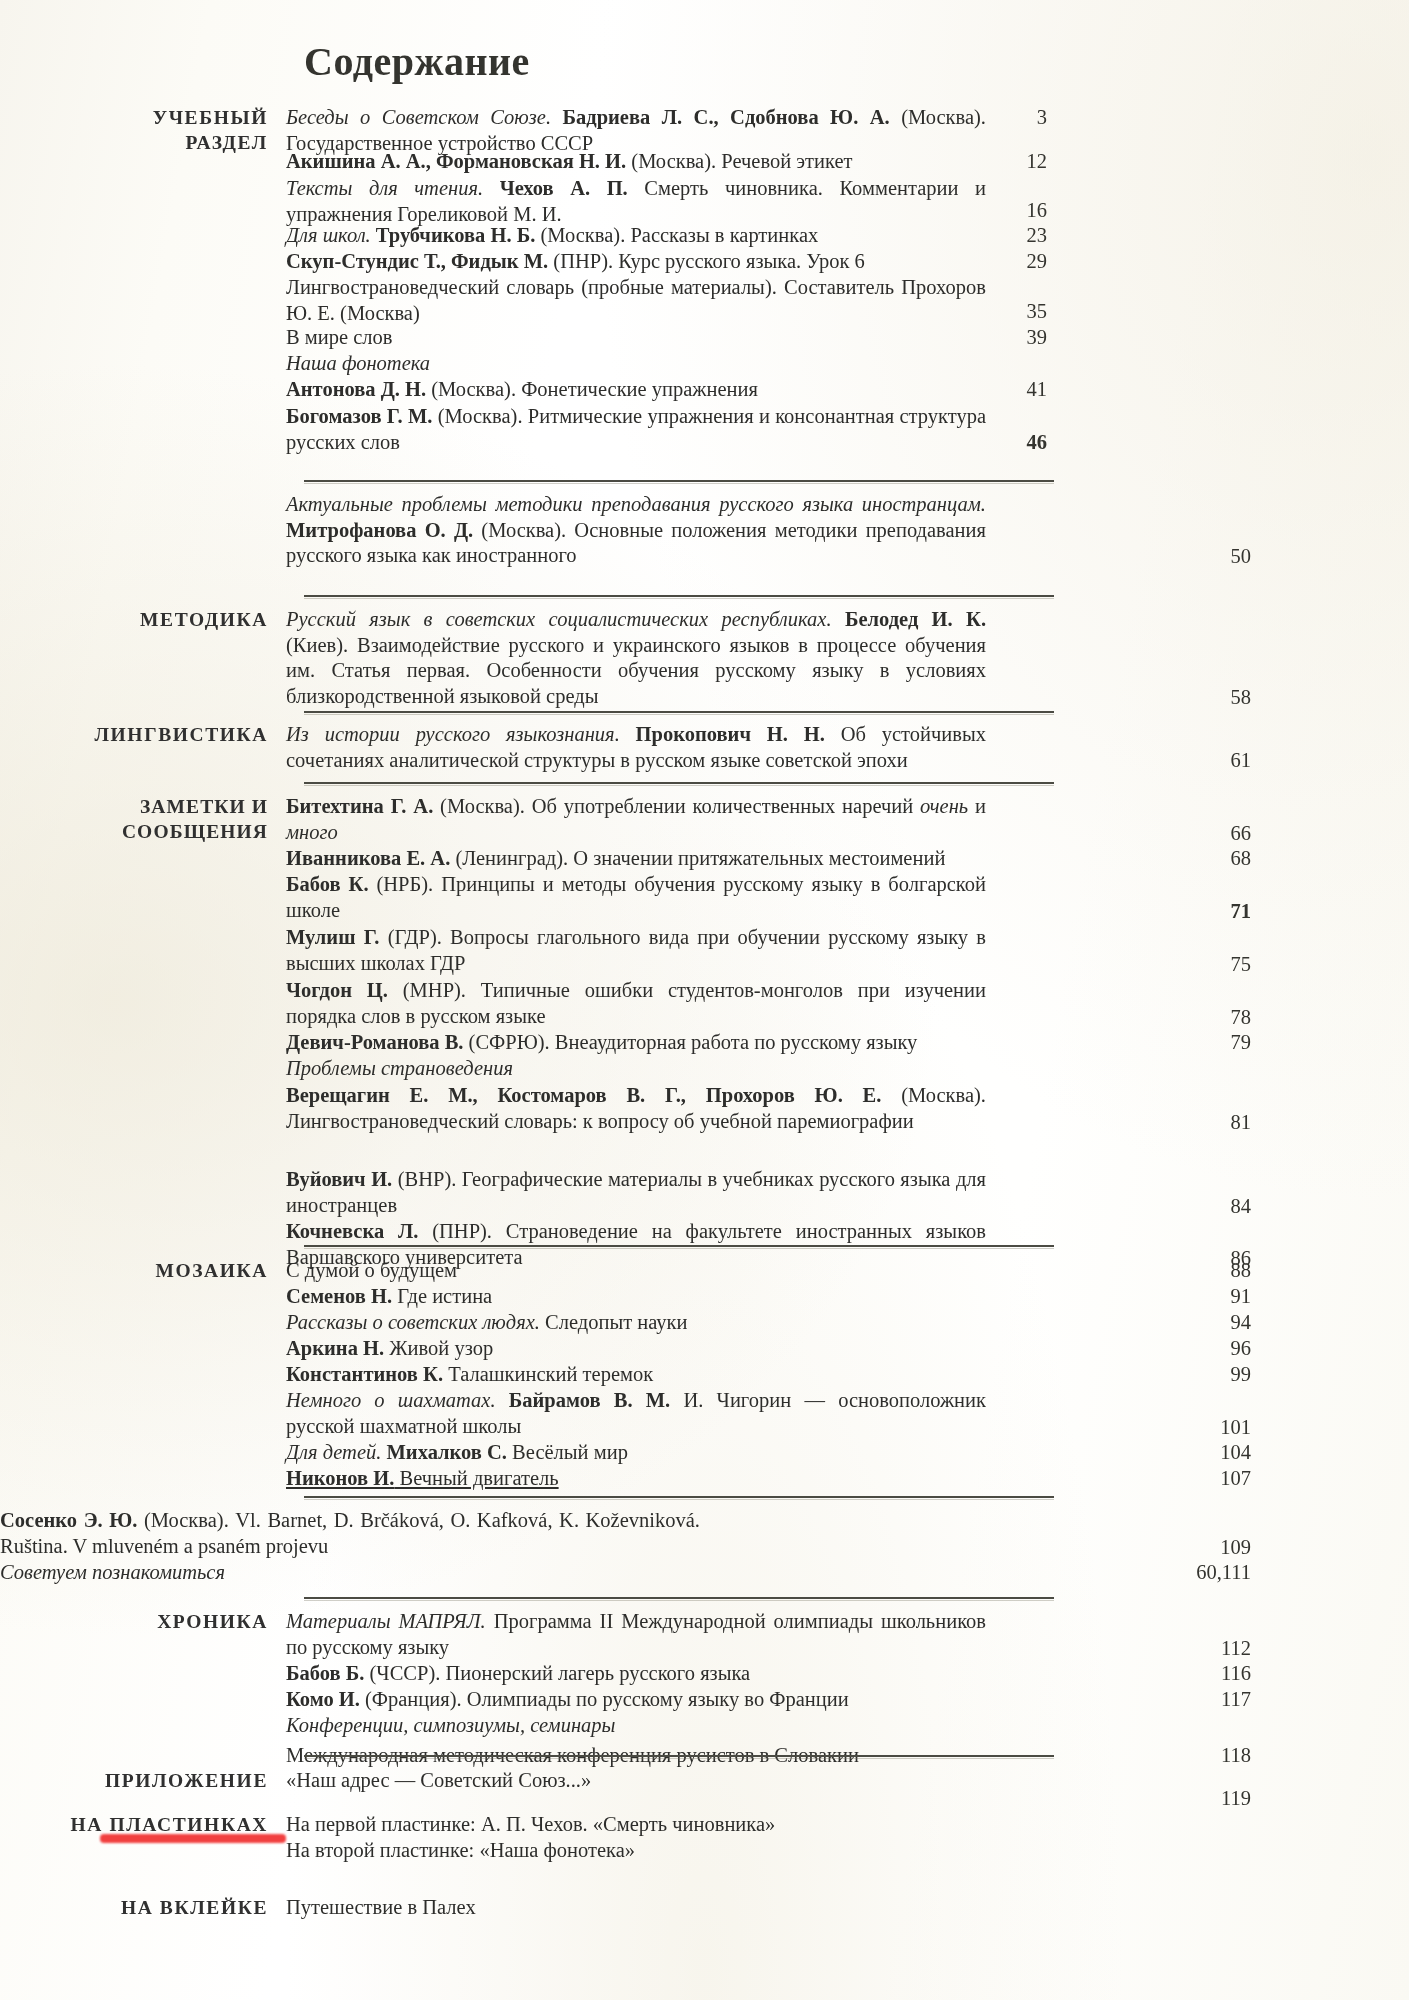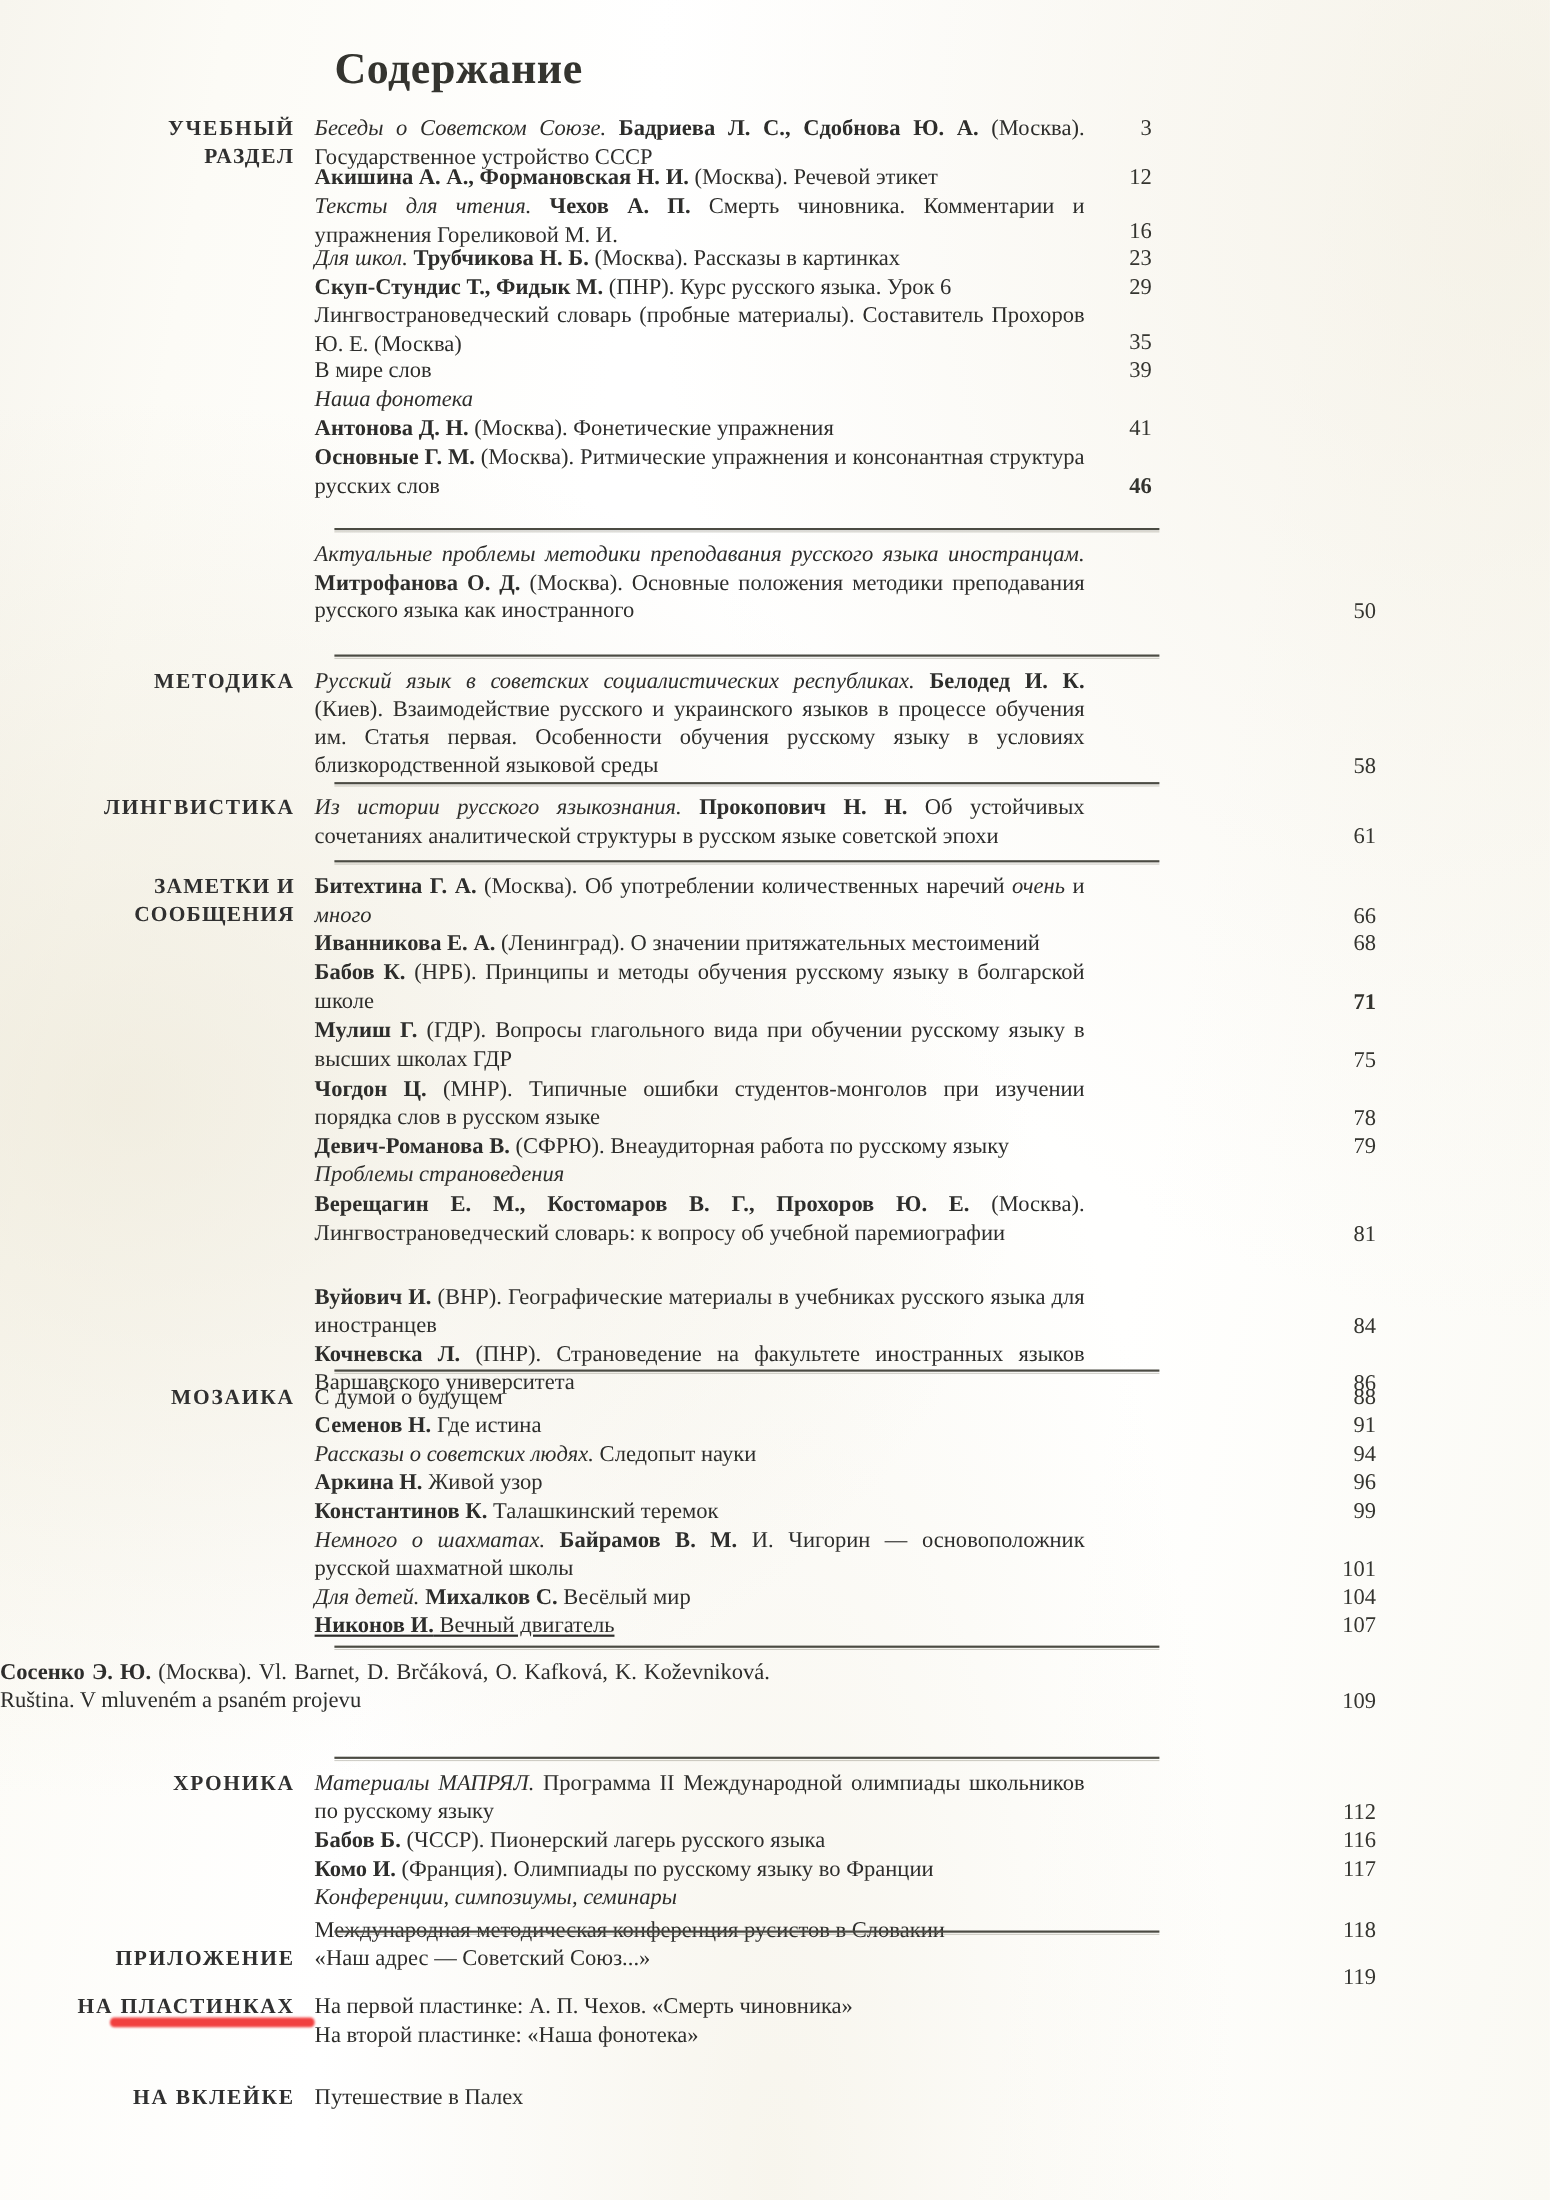--- a/index.html
+++ b/index.html
@@ -201,21 +201,21 @@
             <div class="pg" style="top:0;"></div>
           </div>
           <div style="position:relative; height:27px;">
             <div class="entry" style="width:700px;">
               <span><span class="bd">Антонова Д. Н.</span> (Москва). Фонетические упражнения</span>
             </div>
             <div class="pg" style="top:0;">41</div>
           </div>
           <div style="position:relative; height:52px;">
             <div class="entry" style="width:700px;">
-              <span><span class="bd">Основные Г. М.</span> (Москва). Ритмические упражнения и консонантная структура русских слов</span>
+              <span><span class="bd">Богомазов Г. М.</span> (Москва). Ритмические упражнения и консонантная структура русских слов</span>
             </div>
             <div class="pg" style="top:26px; font-weight:bold;">46</div>
           </div>
         </div>
       </div>
     </div>
   </div>
 
   <div class="rule" style="top:480px;"></div>
 
@@ -402,20 +402,26 @@
   <div style="position:absolute; left:0; top:1508px; width:1409px;">
     <div class="group">
       <div class="body-col">
         <div class="entries">
           <div style="position:relative; height:52px;">
             <div class="entry" style="width:700px;">
               <span><span class="bd">Сосенко Э. Ю.</span> (Москва). Vl. Barnet, D. Brčáková, O. Kafková, K. Koževniková. Ruština. V mluveném a psaném projevu</span>
             </div>
             <div class="pg" style="top:27px;">109</div>
           </div>
+          <div style="position:relative; height:30px;">
+            <div class="entry" style="width:700px;">
+              <span><span class="it">Советуем познакомиться</span></span>
+            </div>
+            <div class="pg" style="top:0;">60,111</div>
+          </div>
         </div>
       </div>
     </div>
   </div>
 
   <div class="rule" style="top:1597px;"></div>
 
   <div style="position:absolute; left:0; top:1609px; width:1409px;">
     <div class="group">
       <div class="gutter">ХРОНИКА</div>

